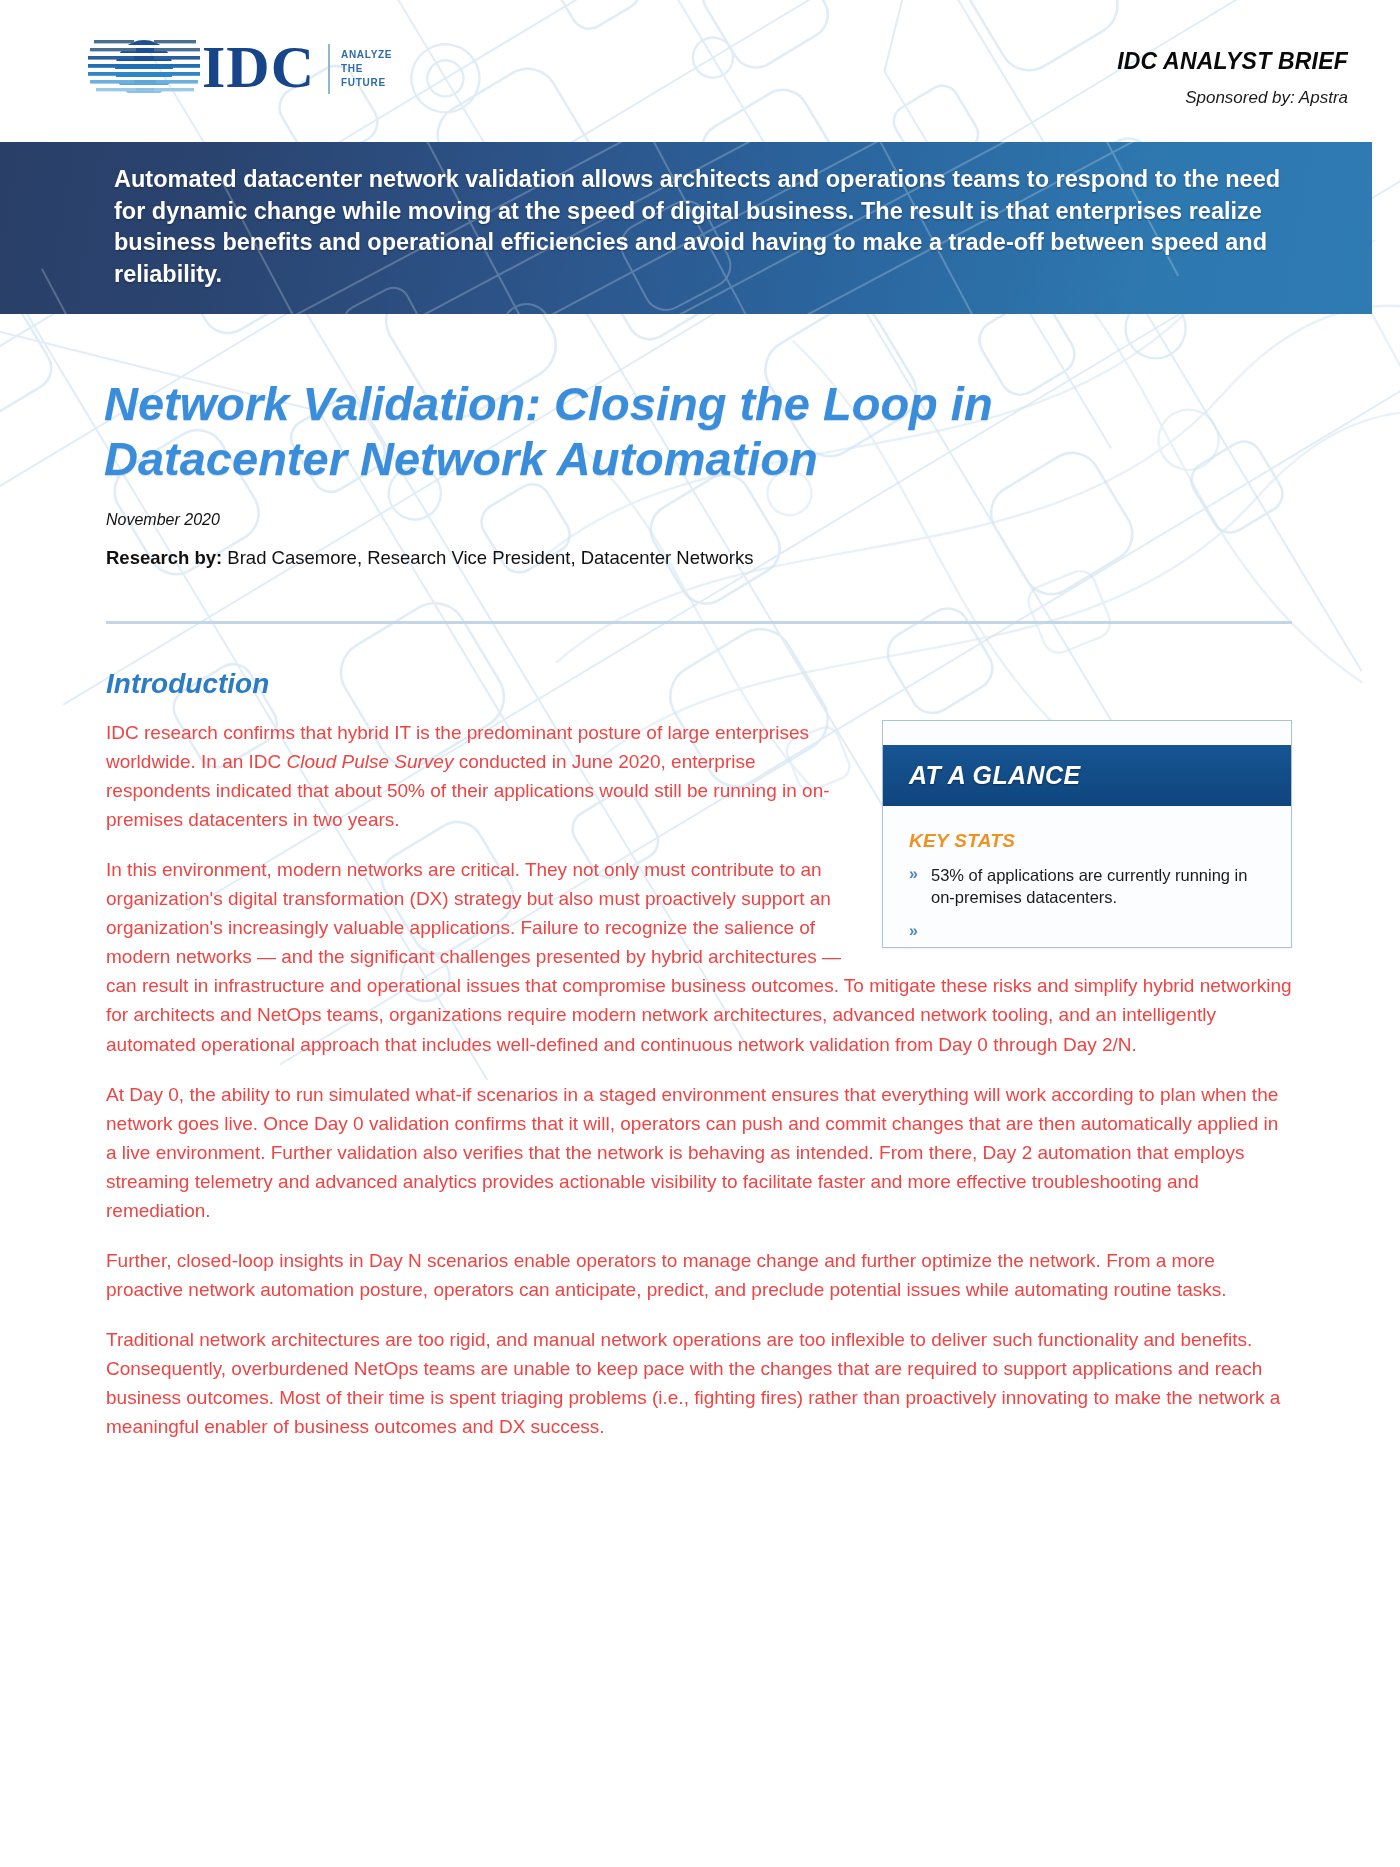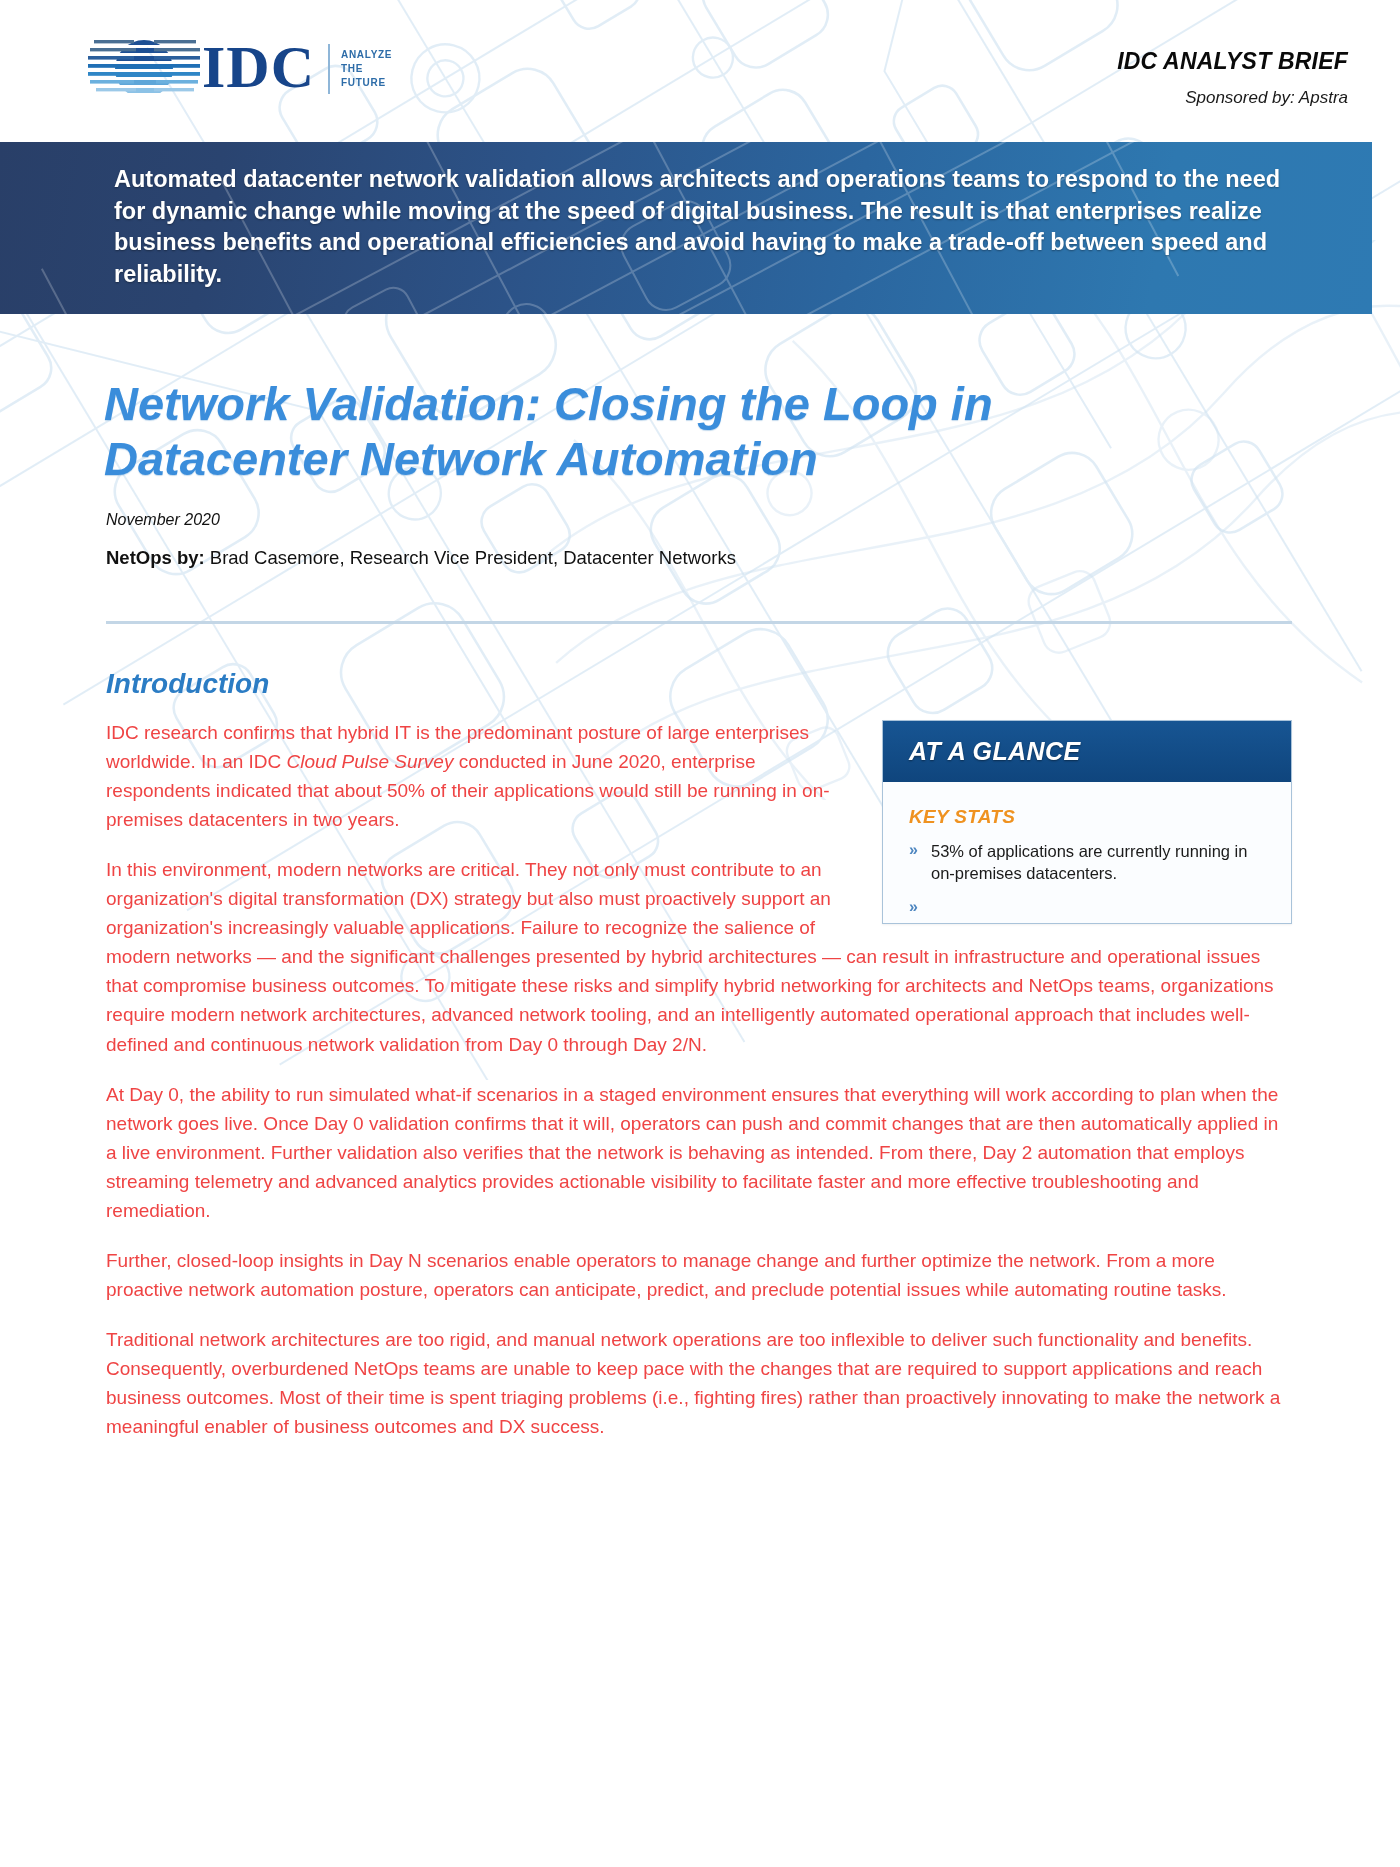--- a/index.html
+++ b/index.html
@@ -200,20 +200,21 @@
     width: 408px;
     margin: 2px 0 18px 34px;
     border: 1px solid #a9c3da;
     background: #fbfdff;
     box-shadow: 0 1px 2px rgba(0,0,0,0.06);
   }
   .glance-header {
     background: #14528f;
     background: linear-gradient(180deg,#175593 0%, #0f457d 100%);
     padding: 16px 4px 16px 26px;
+    margin-top: 24px;
   }
   .glance-header .t {
     color: #ffffff;
     font-size: 25px;
     font-weight: 700;
     font-style: italic;
     letter-spacing: 0.4px;
     text-shadow: 0 1px 2px rgba(0,0,0,0.4);
   }
   .glance-body { padding: 24px 24px 26px 26px; }
@@ -407,21 +408,21 @@
     </svg>
     <div class="banner-text">Automated datacenter network validation allows architects and operations teams to respond to the need for dynamic change while moving at the speed of digital business. The result is that enterprises realize business benefits and operational efficiencies and avoid having to make a trade-off between speed and reliability.</div>
   </div>
 
   <div class="content">
 
     <h1 class="doc-title">Network Validation: Closing the Loop in Datacenter Network Automation</h1>
 
     <div class="doc-date">November 2020</div>
 
-    <div class="doc-author"><b>NetOps by:</b><span> Brad Casemore, Research Vice President, Datacenter Networks</span></div>
+    <div class="doc-author"><b>Research by:</b><span> Brad Casemore, Research Vice President, Datacenter Networks</span></div>
 
     <div class="divider"></div>
 
     <div class="section">
 
       <div class="section-heading">Introduction</div>
 
       <aside class="glance">
         <div class="glance-header">
           <span class="t">AT A GLANCE</span>

